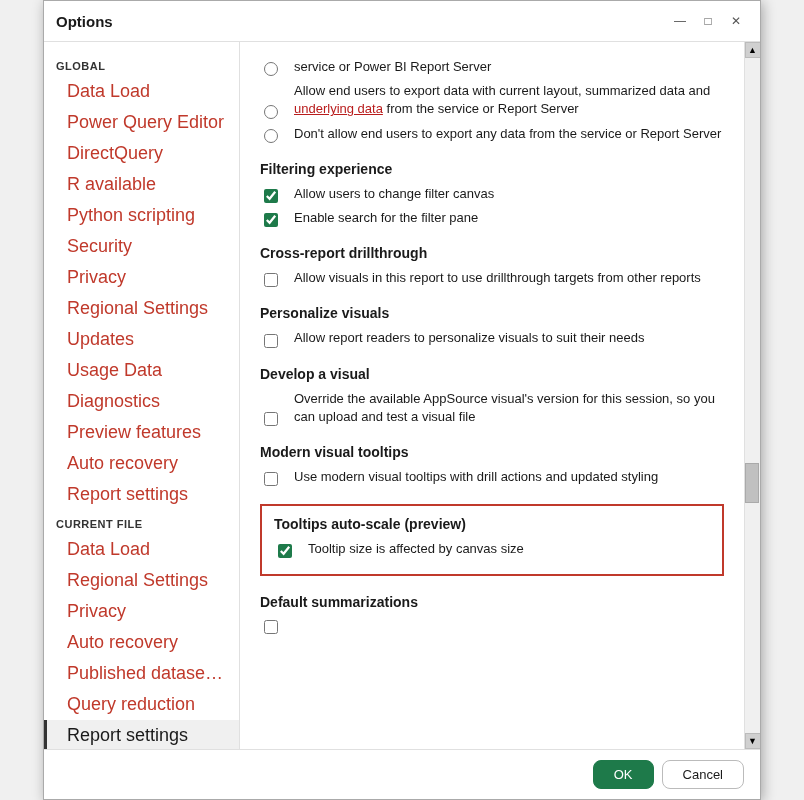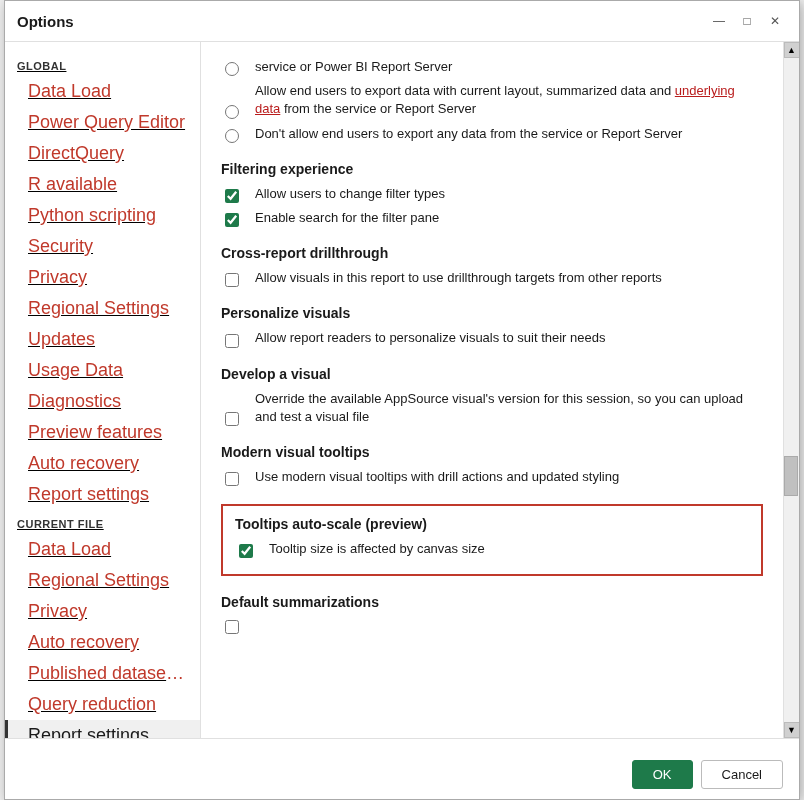--- a/index.html
+++ b/index.html
@@ -1,42 +1,42 @@
 <!DOCTYPE html>
 <html><head>
   <meta charset="utf-8">
   <style>
     * { box-sizing: border-box; margin: 0; padding: 0; }
     body { font-family: 'Segoe UI', Arial, sans-serif; font-size: 13px; background: #f0f0f0; display: flex; justify-content: center; align-items: center; min-height: 100vh; }
-    .dialog { width: 796px; height: 800px; background: #fff; border: 1px solid #aaa; box-shadow: 2px 2px 12px rgba(0,0,0,0.3); display: flex; flex-direction: column; position: relative; }
+    .dialog { width: 718px; height: 800px; background: #fff; border: 1px solid #aaa; box-shadow: 2px 2px 12px rgba(0,0,0,0.3); display: flex; flex-direction: column; position: relative; }
     .title-bar { display: flex; align-items: center; justify-content: space-between; padding: 8px 12px; background: #fff; border-bottom: 1px solid #e0e0e0; }
     .title-bar-title { font-size: 15px; font-weight: 600; color: #1a1a1a; }
     .title-bar-controls { display: flex; gap: 4px; }
     .title-bar-btn { width: 24px; height: 24px; border: none; background: transparent; cursor: pointer; display: flex; align-items: center; justify-content: center; font-size: 12px; color: #555; }
     .dialog-body { display: flex; flex: 1; overflow: hidden; }
-    .sidebar { width: 196px; min-width: 196px; border-right: 1px solid #e0e0e0; overflow-y: auto; padding: 10px 0; background: #fff; text-decoration: underline; }
+    .sidebar { width: 196px; min-width: 196px; border-right: 1px solid #e0e0e0; overflow-y: auto; padding: 10px 0; background: #fff; }
     .sidebar-section-label { font-size: 11px; font-weight: 700; color: #333; padding: 8px 12px 4px 12px; letter-spacing: 0.5px; }
     .sidebar-item { padding: 5px 12px 5px 20px; cursor: pointer; color: #c0392b; font-size: 18px; white-space: nowrap; overflow: hidden; text-overflow: ellipsis; border-left: 3px solid transparent; }
     .sidebar-item.active { background: #f0f0f0; border-left: 3px solid #333; color: #1a1a1a; font-weight: 500; }
     .main-content { flex: 1; overflow-y: auto; padding: 16px 20px; position: relative; }
     .scrollbar-area { width: 16px; display: flex; flex-direction: column; align-items: center; border-left: 1px solid #e0e0e0; background: #f8f8f8; }
     .scroll-btn { width: 16px; height: 16px; background: #d0d0d0; border: 1px solid #bbb; display: flex; align-items: center; justify-content: center; cursor: pointer; font-size: 9px; }
     .scroll-track { flex: 1; width: 100%; background: #f0f0f0; position: relative; }
     .scroll-thumb { width: 14px; height: 40px; background: #c0c0c0; border: 1px solid #aaa; margin: 0 auto; position: absolute; top: 60%; }
     .content-section { margin-bottom: 18px; }
     .section-title { font-size: 14px; font-weight: 700; color: #1a1a1a; margin-bottom: 8px; }
     .option-row { display: flex; align-items: flex-end; gap: 16px; margin-bottom: 6px; padding-left: 4px; }
     .option-row label { color: #1a1a1a; font-size: 13px; line-height: 1.4; cursor: pointer; }
     .option-row label a, .option-row label .link { color: #b91c1c; text-decoration: underline; }
     input[type="checkbox"] { width: 14px; height: 14px; margin-top: 2px; flex-shrink: 0; accent-color: #1e7a4a; cursor: pointer; }
     input[type="radio"] { width: 14px; height: 14px; margin-top: 2px; flex-shrink: 0; cursor: pointer; }
     .highlighted-section { border: 2px solid #c0392b; padding: 10px 12px; margin-bottom: 18px; background: #fff; }
     .highlighted-section .section-title { margin-bottom: 8px; }
     .dialog-footer { display: flex; justify-content: flex-end; align-items: center; padding: 10px 16px; border-top: 1px solid #e0e0e0; gap: 8px; background: #fff; }
-    .btn { padding: 6px 20px; font-size: 13px; border: 1px solid #bbb; cursor: pointer; border-radius: 3px; margin-top: 11px; }
+    .btn { padding: 6px 20px; font-size: 13px; border: 1px solid #bbb; cursor: pointer; border-radius: 8px; }
     .btn-primary { background: #1e7a4a; color: #fff; border-color: #1e7a4a; font-weight: 500; }
     .btn-default { background: #fff; color: #1a1a1a; }
   </style>
 </head>
 <body>
 
 <div class="dialog">
 
   <div class="title-bar">
     <span class="title-bar-title">Options</span>
@@ -94,21 +94,21 @@
         <div class="option-row">
           <input type="radio" name="export" style="">
           <label>Don't allow end users to export any data from the service or Report Server</label>
         </div>
       </div>
 
       <div class="content-section">
         <div class="section-title">Filtering experience</div>
         <div class="option-row">
           <input type="checkbox" checked="" style="">
-          <label>Allow users to change filter types</label>
+          <label>Allow users to change filter canvas</label>
         </div>
         <div class="option-row">
           <input type="checkbox" checked="" style="">
           <label>Enable search for the filter pane</label>
         </div>
       </div>
 
       <div class="content-section">
         <div class="section-title">Cross-report drillthrough</div>
         <div class="option-row">

